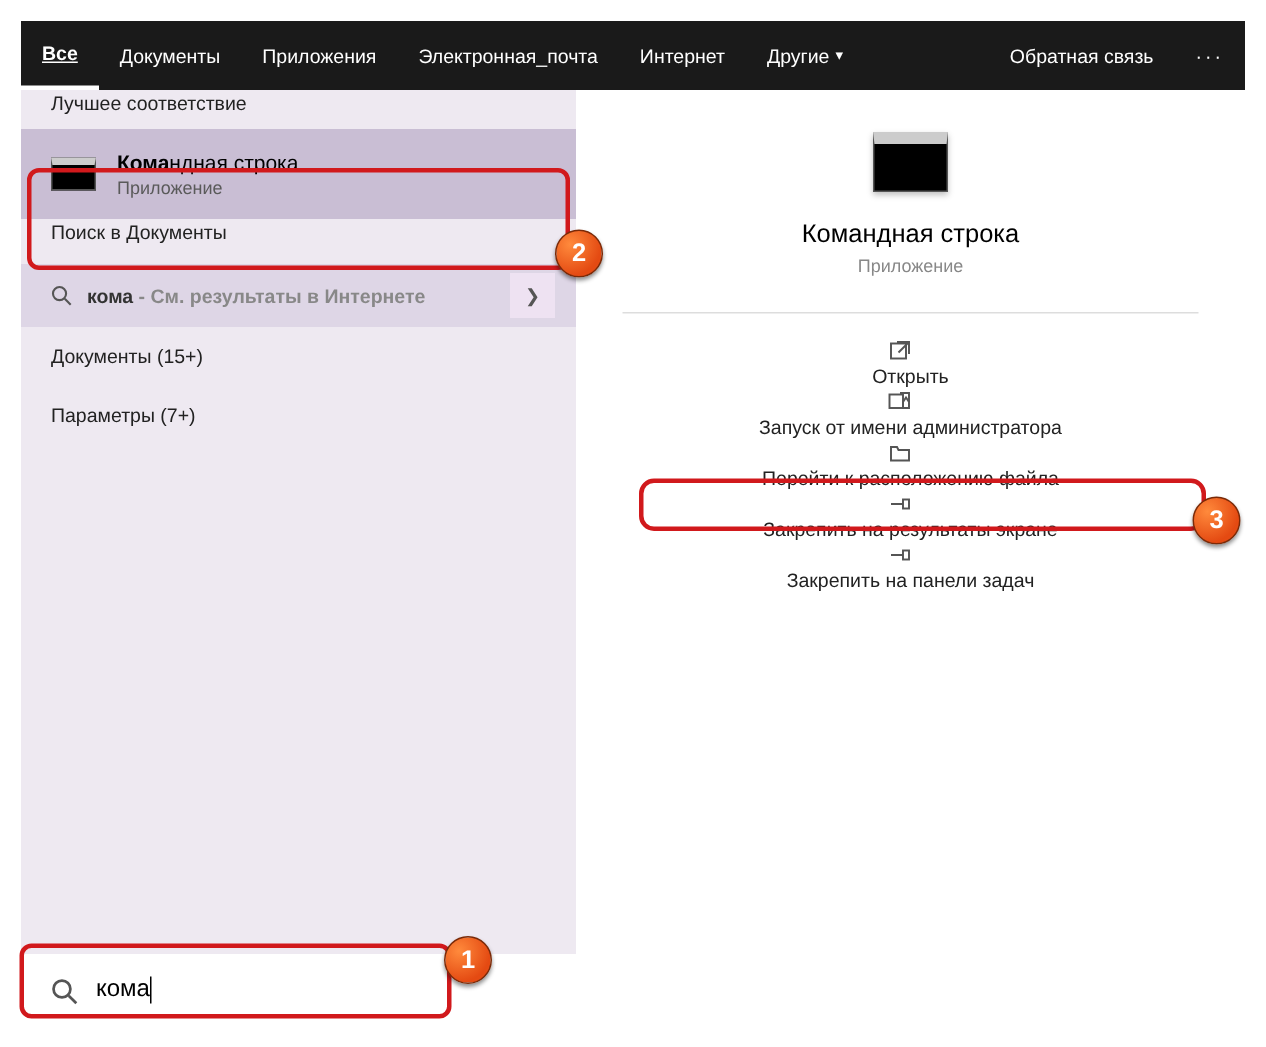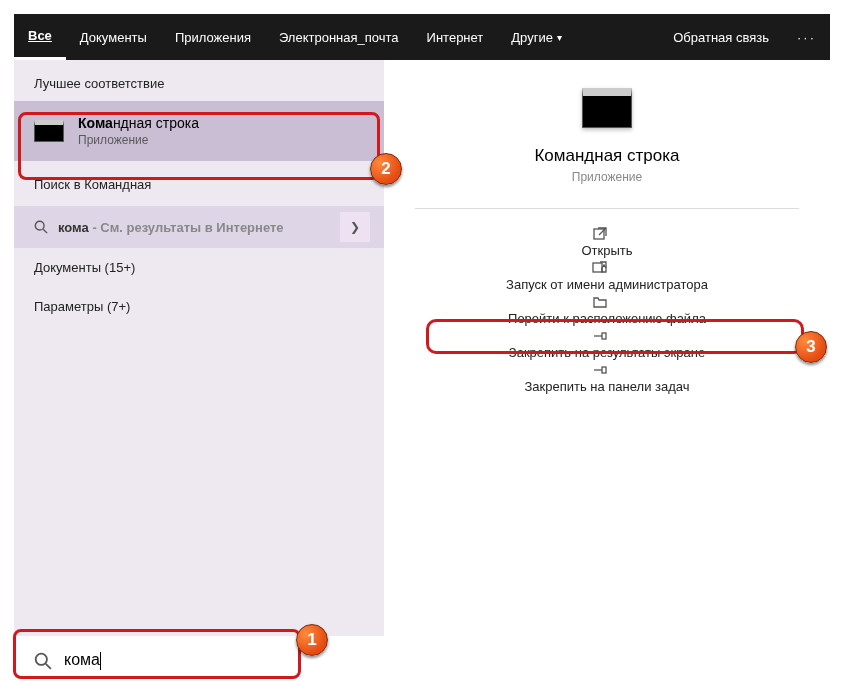--- a/index.html
+++ b/index.html
@@ -13,21 +13,21 @@
   .tab .chev{margin-left:4px;font-size:10px;}
   .spacer{flex:1;}
   .feedback{padding:0 14px;}
   .more{padding:0 14px;letter-spacing:2px;}
   
   
   .main{display:flex;height:576px;}
   .left{width:370px;background:#eee9f1;display:flex;flex-direction:column;}
   .right{flex:1;background:#fff;display:flex;flex-direction:column;align-items:center;padding-top:28px;}
   
-  .section-label{font-size:13px;color:#222;padding:16px 16px 10px 20px;}
+  .section-label{font-size:13px;color:#222;padding:1px 16px 10px 20px;}
   
   .best{display:flex;align-items:center;height:60px;background:#c9bed4;padding:0 14px 0 20px;cursor:pointer;}
   .best .thumb{width:30px;height:22px;background:#000;border:1px solid #555;border-top:5px solid #ccc;margin-right:14px;}
   .best .title{font-size:14px;color:#000;}
   .best .title b{font-weight:600;}
   .best .sub{font-size:12px;color:#5a5a5a;margin-top:2px;}
   
   .web-item{display:flex;align-items:center;height:42px;background:#ded6e6;padding:0 14px 0 20px;margin-top:4px;cursor:pointer;}
   .web-item .mag{width:14px;height:14px;margin-right:10px;flex:none;}
   .web-item .txt{font-size:13px;color:#333;flex:1;font-weight:bold;}
@@ -93,21 +93,21 @@
       <div class="best">
         <div class="thumb"></div>
         <div>
           <div class="title">
             <b>Кома</b><span>ндная строка</span>
           </div>
           <div class="sub">Приложение</div>
         </div>
       </div>
 
-      <div class="section-label">Поиск в Командная</div>
+      <div class="section-label">Поиск в Документы</div>
 
       <div class="web-item">
         <svg class="mag mag-svg" viewBox="0 0 16 16">
             <circle cx="6.5" cy="6.5" r="5"></circle>
             <line x1="10.5" y1="10.5" x2="15" y2="15"></line>
           </svg>
         <div class="txt">
           <span>кома</span><span class="light"> - См. результаты в Интернете</span>
         </div>
         <div class="arrow">❯</div>

